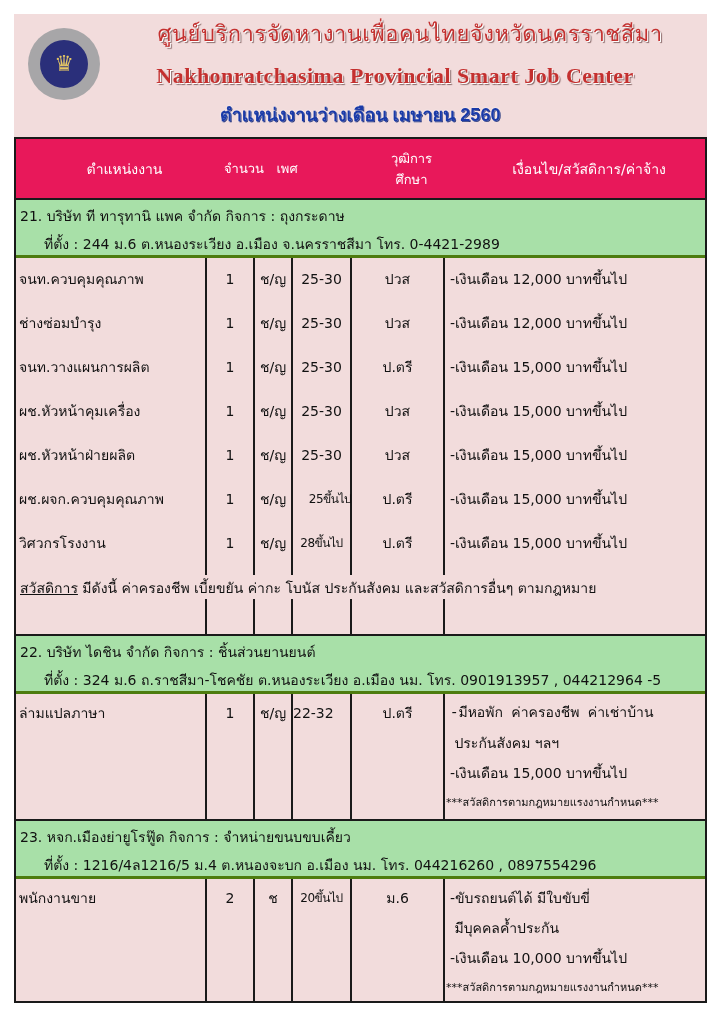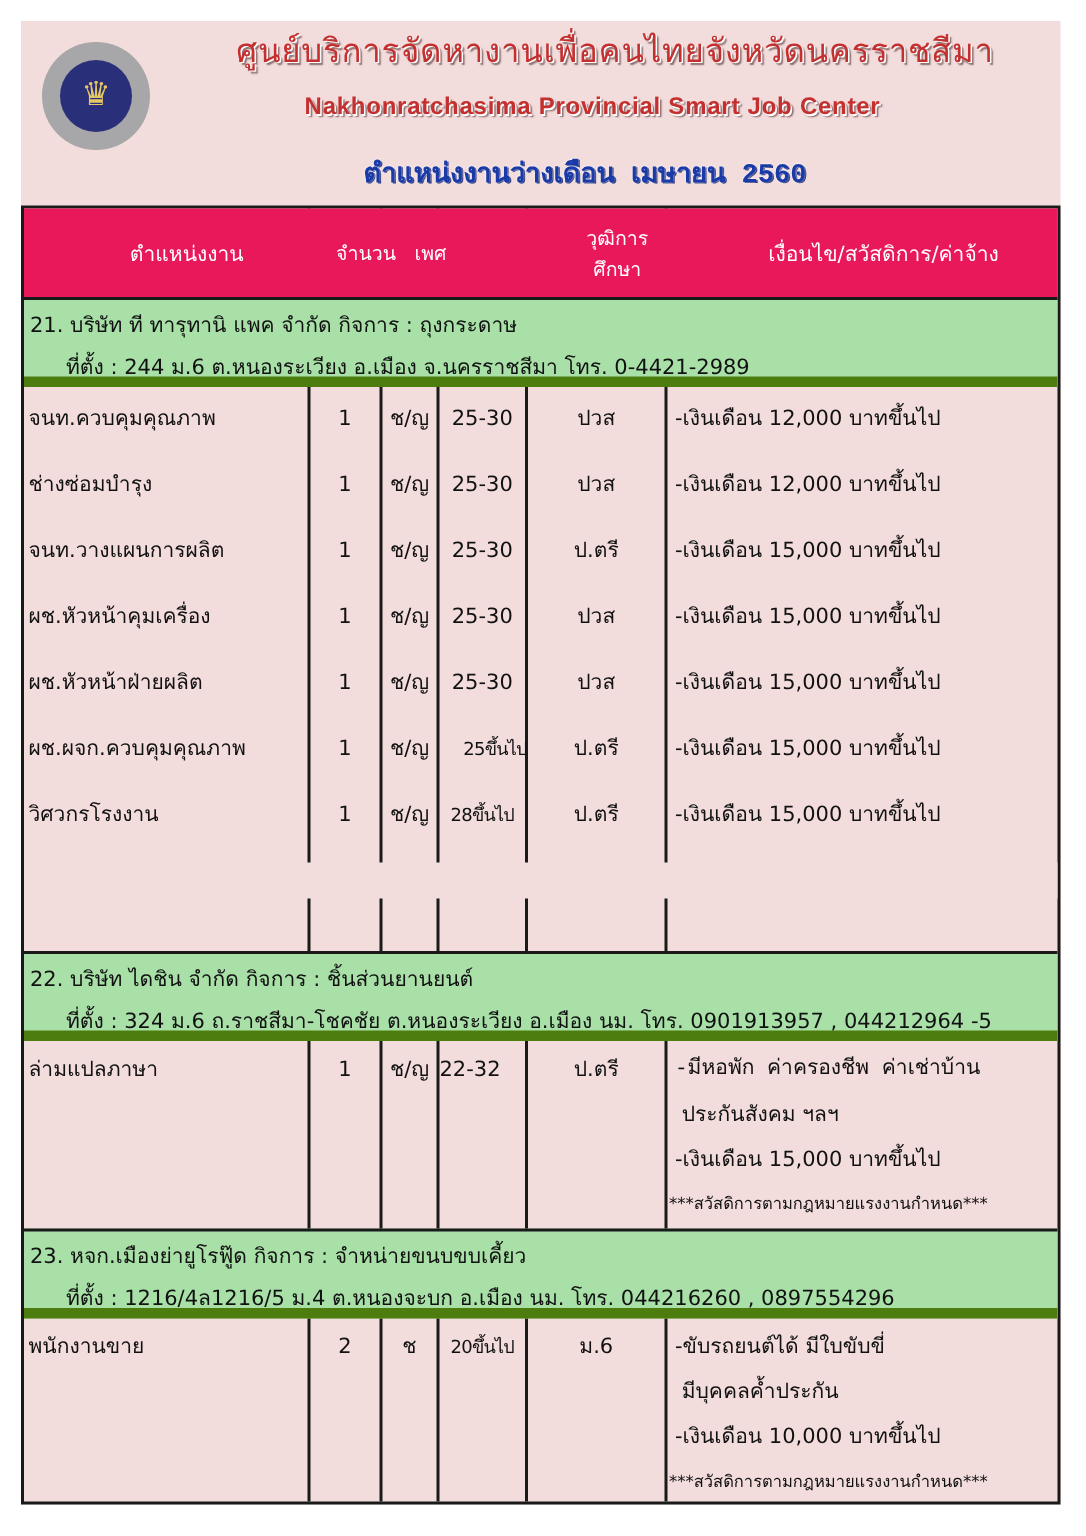--- a/index.html
+++ b/index.html
@@ -20,26 +20,26 @@
       display: flex; align-items: center; justify-content: center;
       color: #e6c765; font-size: 22px; line-height: 1;
     }
     .title-th {
       position: absolute; left: 140px; top: 16px; width: 540px; text-align: center;
       font-family: "DejaVu Serif", serif; font-size: 22px; color: #c4302f;
       text-shadow: 1px 1px 0 #ffffff, 2px 2px 1px #8a6a6a; letter-spacing: 0.5px;
     }
     .title-en {
       position: absolute; left: 140px; top: 63px; width: 510px; text-align: center;
-      font-family: Liberation Sans, sans-serif; font-weight: bold; font-size: 16px; color: #c4302f;
+      font-family: Liberation Serif, serif; font-weight: bold; font-size: 22px; color: #c4302f;
       text-shadow: 1px 1px 0 #ffffff, 2px 2px 1px #8a6a6a; letter-spacing: 0.5px;
     }
     .title-month {
-      position: absolute; left: 220px; top: 100px; width: 340px; text-align: center;
-      font-family: Liberation Mono, monospace; font-weight: bold; font-size: 18px; color: #1a3aa8;
+      position: absolute; left: 220px; top: 100px; width: 340px; 
+      font-family: Liberation Sans, sans-serif; font-weight: bold; font-size: 18px; color: #1a3aa8;
       text-shadow: 0 0 2px #ffffff, 1px 1px 0 #0a1a6a;
     }
 
     .table {
       position: absolute; left: 14px; top: 137px; width: 693px; height: 866px;
       border: 2px solid #1a1a1a; background: #f2dcdc;
     }
     .vline { position: absolute; width: 2px; background: #1a1a1a; }
 
     .thead {
@@ -48,21 +48,21 @@
     }
     .th {
       position: absolute; top: 0; height: 59px; display: flex; align-items: center; justify-content: center;
       color: #ffffff; font-size: 13px; text-align: center; padding-left: 28px;
     }
     .th.col-0 { font-size: 14px; }
     .th.col-5 { font-size: 14px; }
 
     .section-head {
       position: absolute; left: 0; width: 689px; height: 60px; background: #a8e0a8;
-      border-top: 2px solid #1a1a1a; border-bottom: 7px solid #4d7c0f; z-index: 2;
+      border-top: 2px solid #1a1a1a; border-bottom: 3px solid #4d7c0f; z-index: 2;
     }
     .section-title { position: absolute; left: 4px; top: 5px; font-size: 14px; white-space: nowrap; }
     .section-addr { position: absolute; left: 28px; top: 33px; font-size: 14px; white-space: nowrap; }
 
     .cell {
       position: absolute; font-size: 14px; white-space: nowrap; line-height: 20px;
     }
     .c-center { text-align: center; }
     .small-note { font-size: 11px; }
     .welfare { position: absolute; left: 4px; font-size: 14px; white-space: nowrap; z-index: 3; background: transparent; }
@@ -153,20 +153,23 @@
   <div>
     <div class="cell" style="left:3px; top:394px;">วิศวกรโรงงาน</div>
     <div class="cell c-center" style="left:191px; width:46px; top:394px;">1</div>
     <div class="cell c-center" style="left:239px; width:36px; top:394px;">ช/ญ</div>
     <div class="cell c-center" style="left:277px; width:57px; top:394px; font-size:12px; letter-spacing:-0.5px;">28ขึ้นไป</div>
     <div class="cell c-center" style="left:336px; width:91px; top:394px;">ป.ตรี</div>
     <div class="cell" style="left:434px; top:394px;">-เงินเดือน 15,000 บาทขึ้นไป</div>
   </div>
 
   <div class="welfare-mask" style="top:436px;"></div>
+  <div class="welfare" style="top:438px;">
+    <u>สวัสดิการ</u><span> มีดังนี้  ค่าครองชีพ เบี้ยขยัน ค่ากะ โบนัส ประกันสังคม และสวัสดิการอื่นๆ ตามกฎหมาย</span>
+  </div>
 
   <div class="section-head" style="top:495px;">
     <div class="section-title">22. บริษัท ไดชิน จำกัด  กิจการ : ชิ้นส่วนยานยนต์</div>
     <div class="section-addr">ที่ตั้ง : 324 ม.6 ถ.ราชสีมา-โชคชัย ต.หนองระเวียง อ.เมือง นม. โทร. 0901913957 , 044212964 -5</div>
   </div>
   <div>
     <div class="cell" style="left:3px; top:564px;">ล่ามแปลภาษา</div>
     <div class="cell c-center" style="left:191px; width:46px; top:564px;">1</div>
     <div class="cell c-center" style="left:239px; width:36px; top:564px;">ช/ญ</div>
     <div class="cell c-center" style="left:277px; width:40px; top:564px;">22-32</div>

